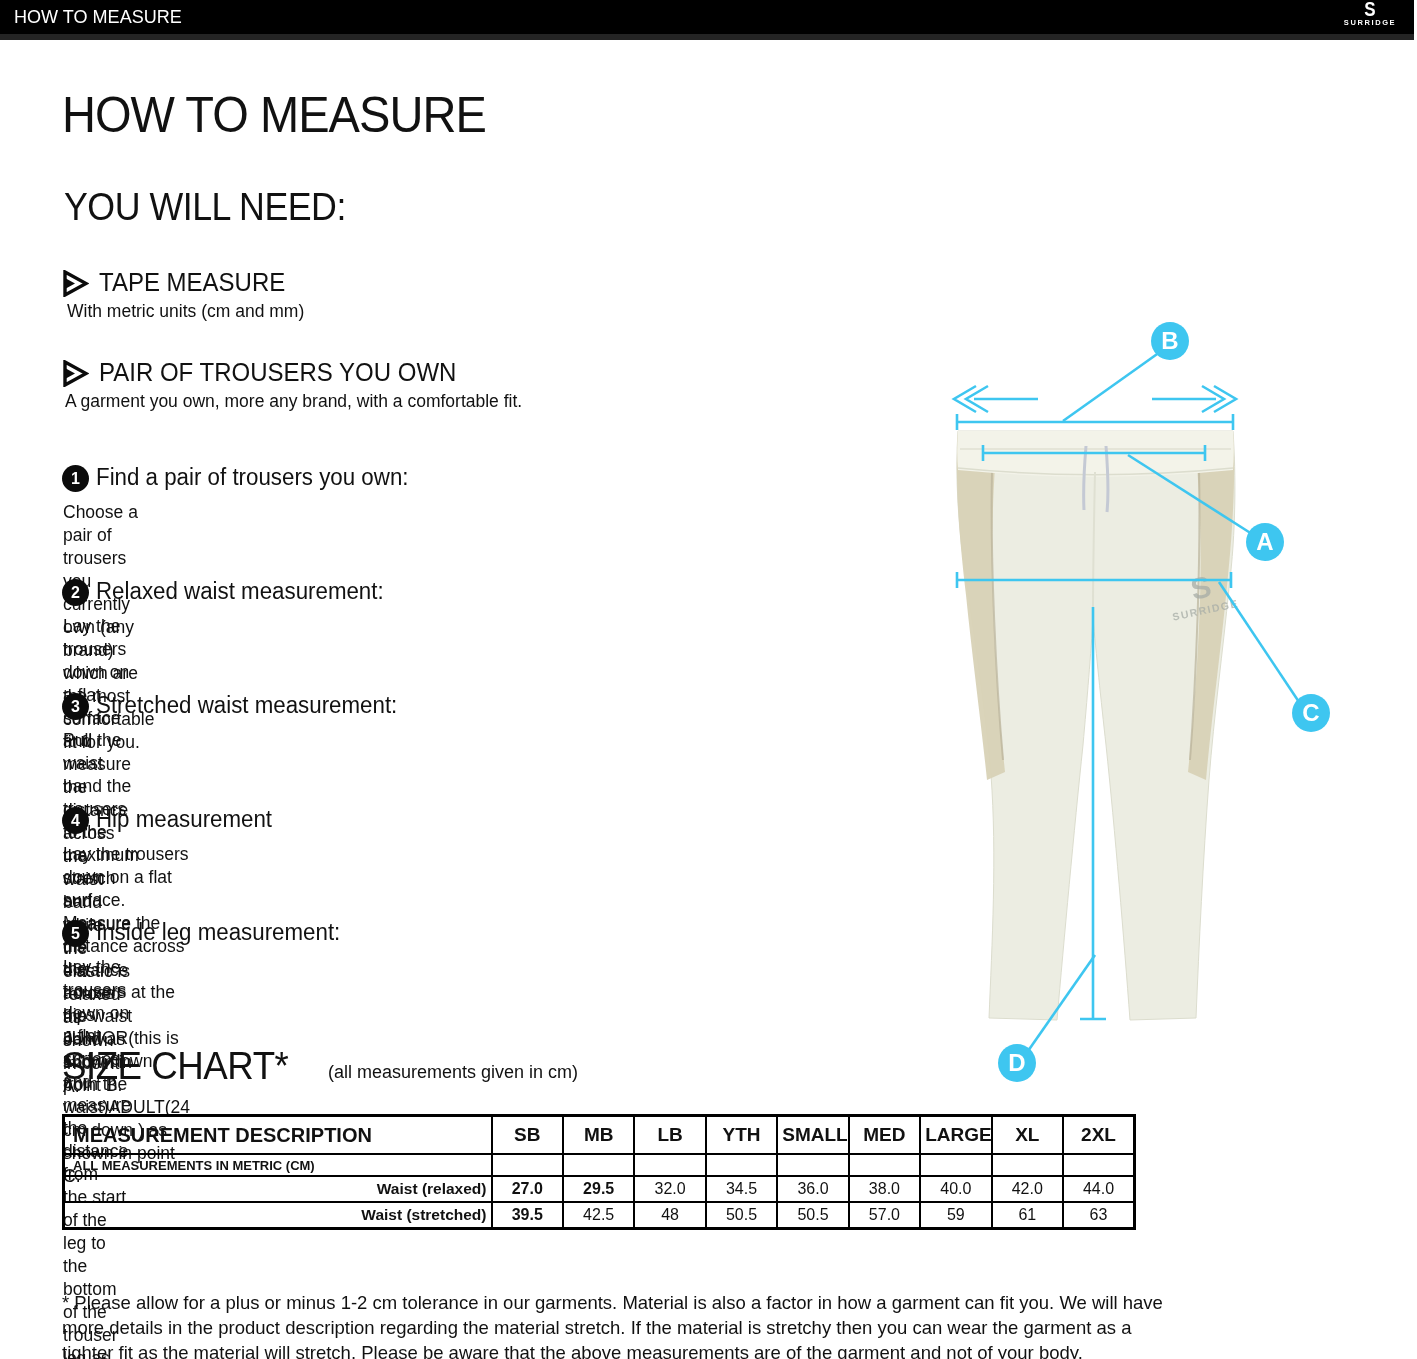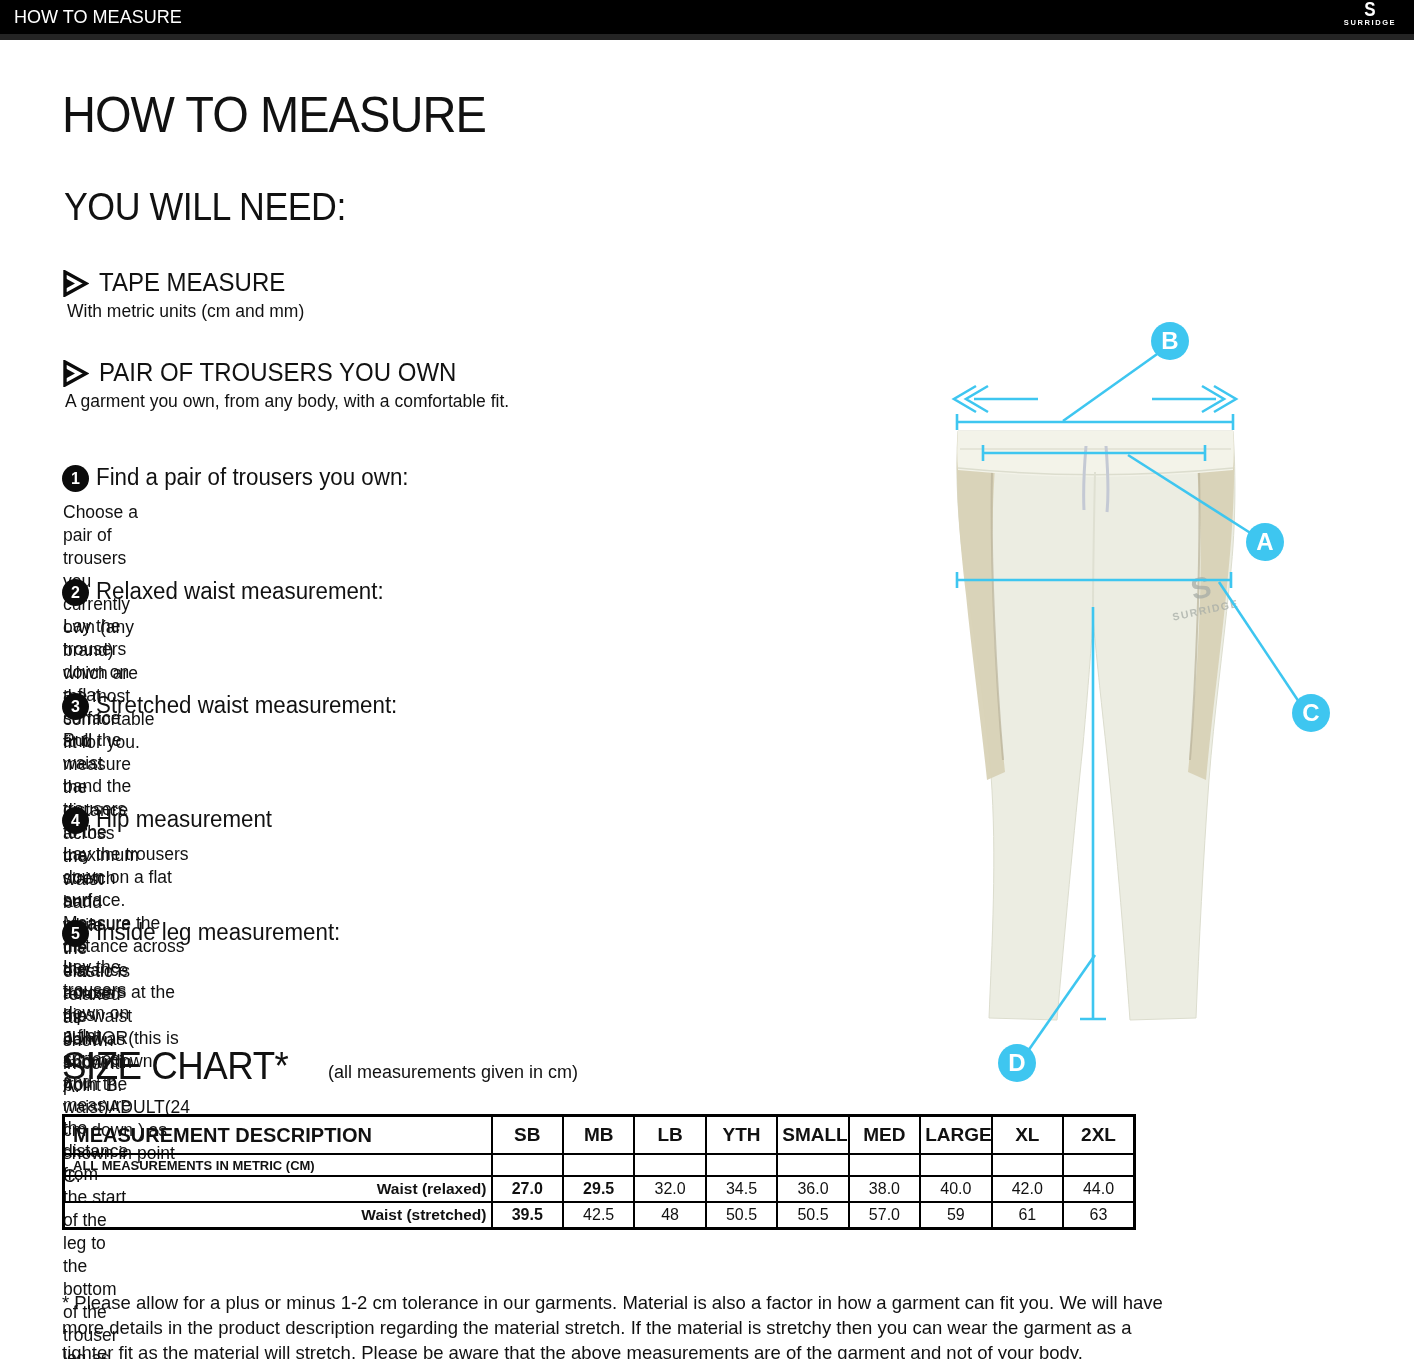--- a/index.html
+++ b/index.html
@@ -77,21 +77,21 @@
     <div class="abs lbl" style="left:37px;top:0;">TAPE MEASURE</div>
     <div class="abs need-desc" style="left:5px;top:33px;">With metric units (cm and mm)</div>
   </div>
 
   <div class="abs need-item" style="left:62px;top:358px;">
     <svg class="tri-icon abs" style="left:0;top:2px;" viewBox="0 0 27 27">
       <polygon points="3,2 24,13.5 3,25" fill="none" stroke="#0b0b0b" stroke-width="3.4"></polygon>
       <polygon points="3,8 13,13.5 3,19" fill="#0b0b0b"></polygon>
     </svg>
     <div class="abs lbl" style="left:37px;top:0;">PAIR OF TROUSERS YOU OWN</div>
-    <div class="abs need-desc" style="left:3px;top:33px;">A garment you own, from any body, with a comfortable fit.</div>
+    <div class="abs need-desc" style="left:3px;top:33px;">A garment you own, more any brand, with a comfortable fit.</div>
   </div>
 
 
   <div class="abs" style="left:62px;top:464px;">
     <div class="abs step-badge" style="left:0;top:1px;">1</div>
     <div class="abs step-title" style="left:34px;top:0;">Find a pair of trousers you own:</div>
     <div class="abs step-body" style="left:1px;top:37px;">Choose a pair of trousers you currently own (any brand) which are the most
 comfortable fit for you.</div>
   </div>
 

